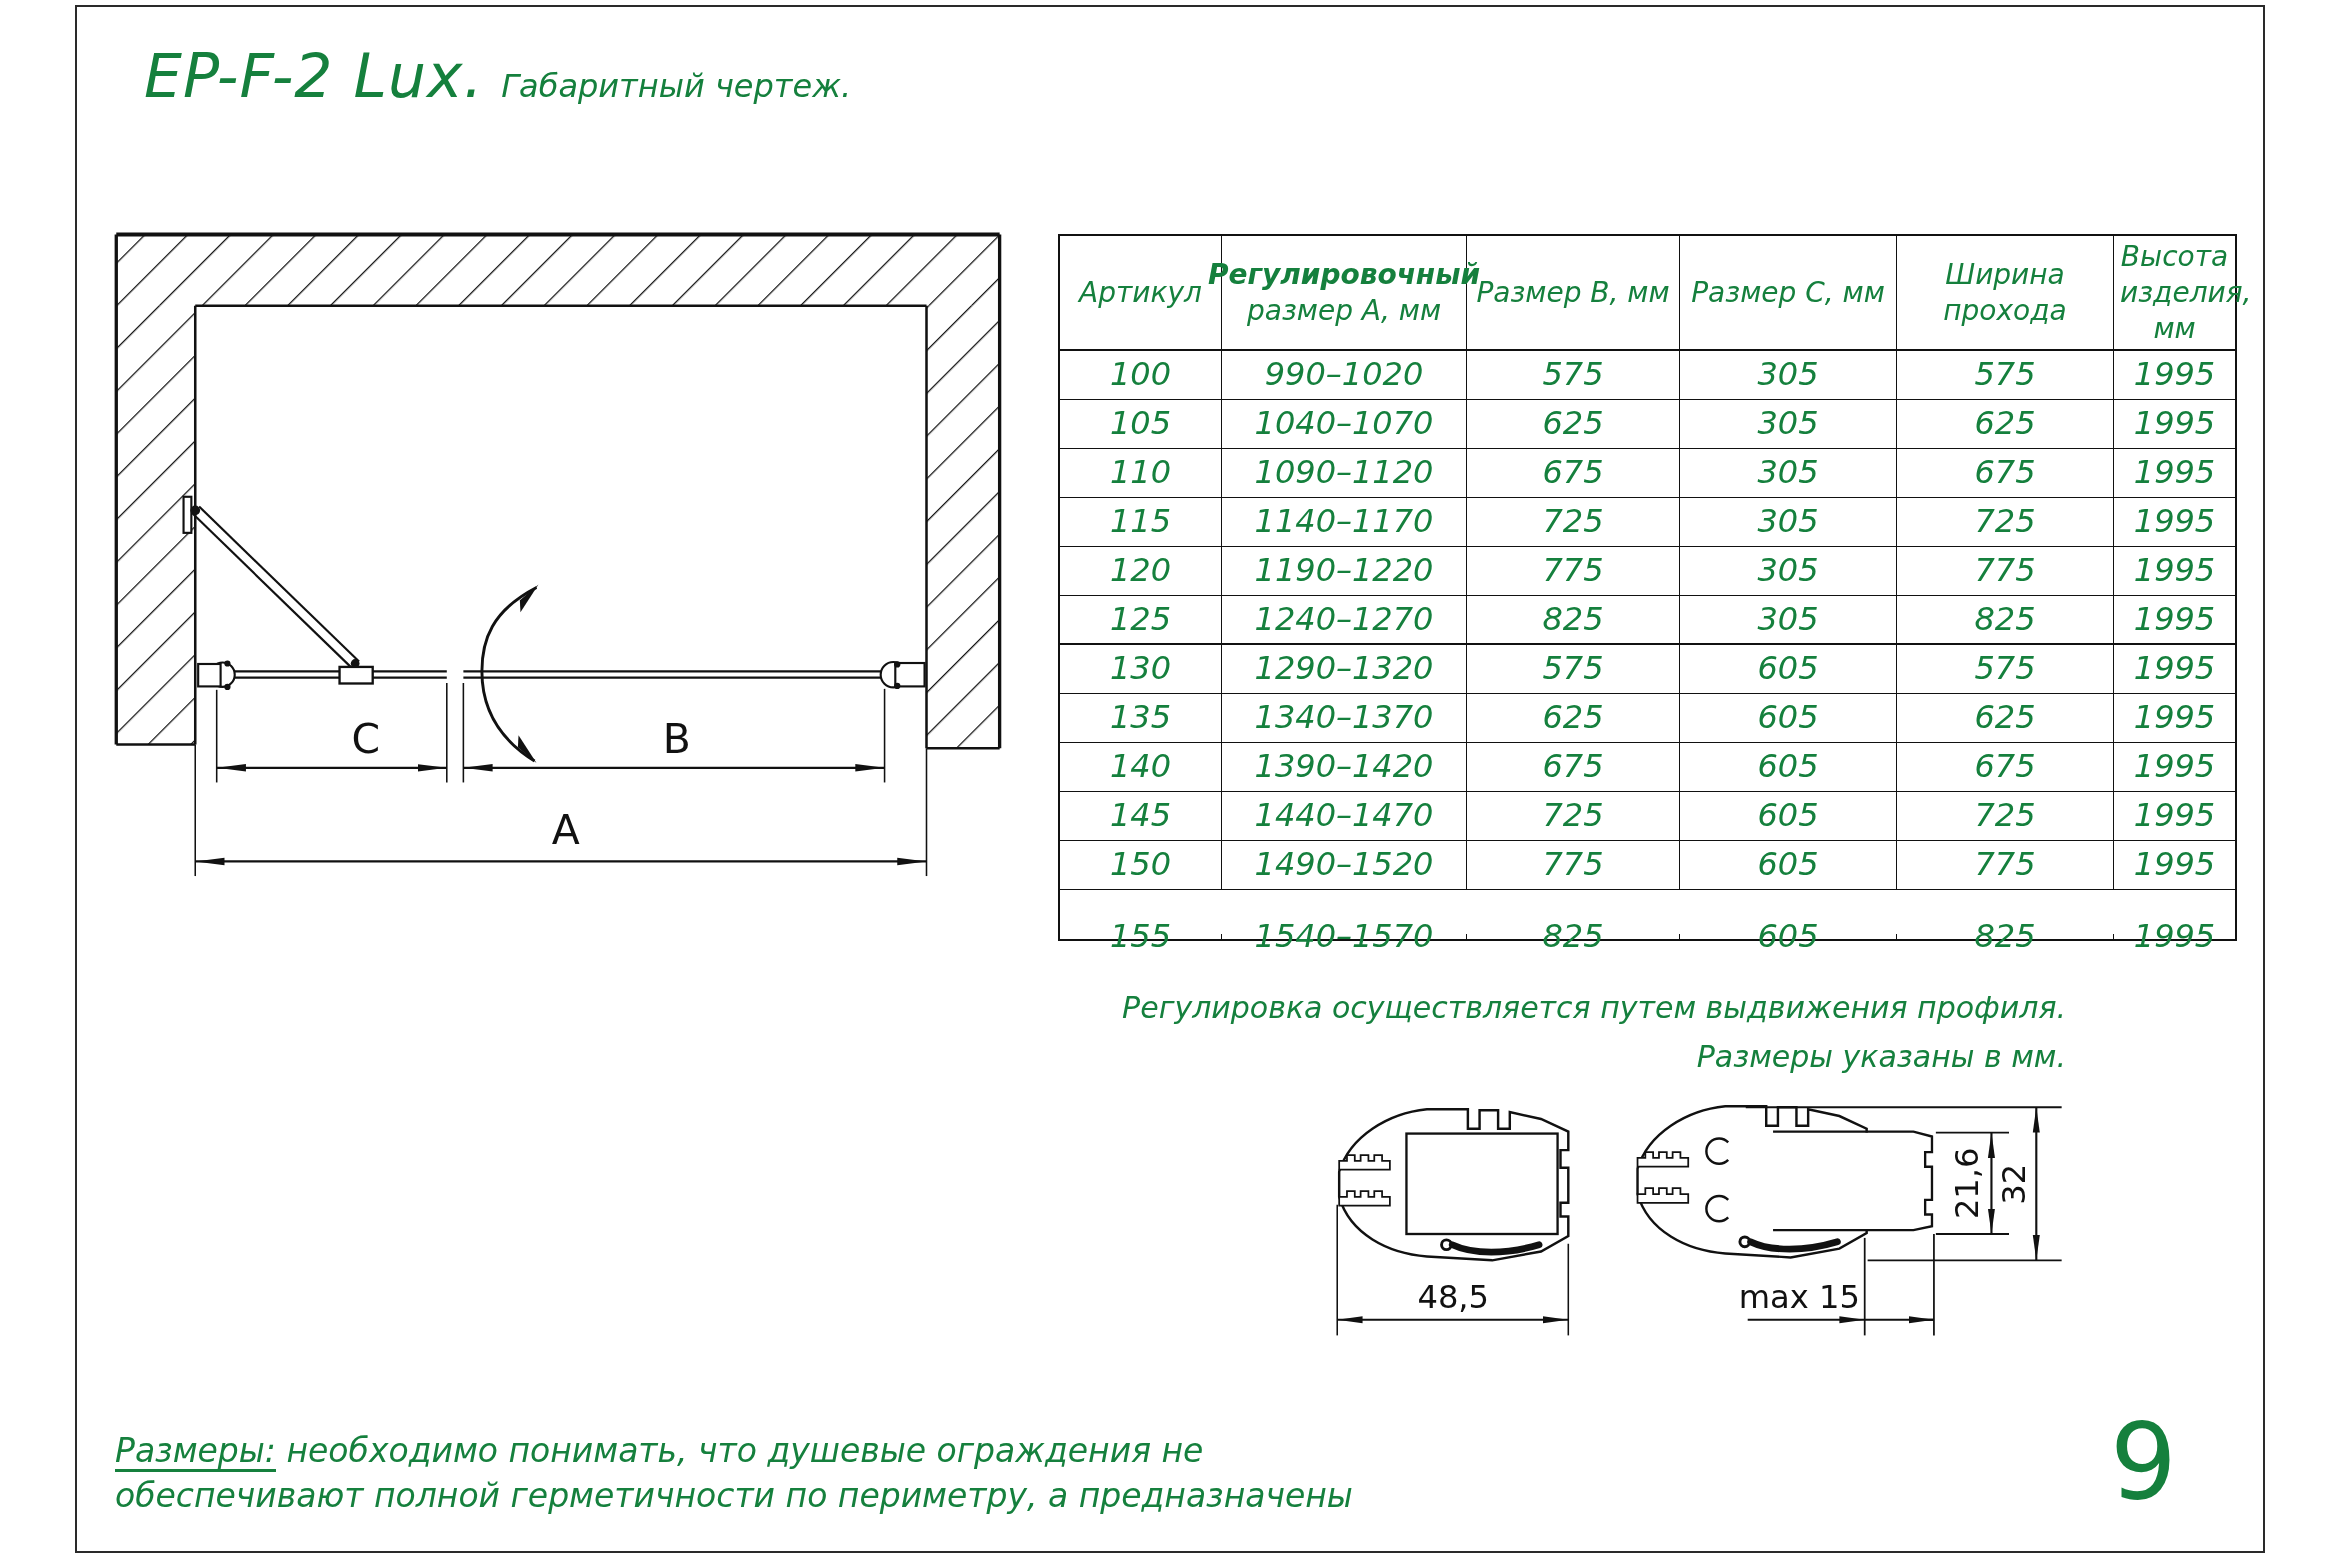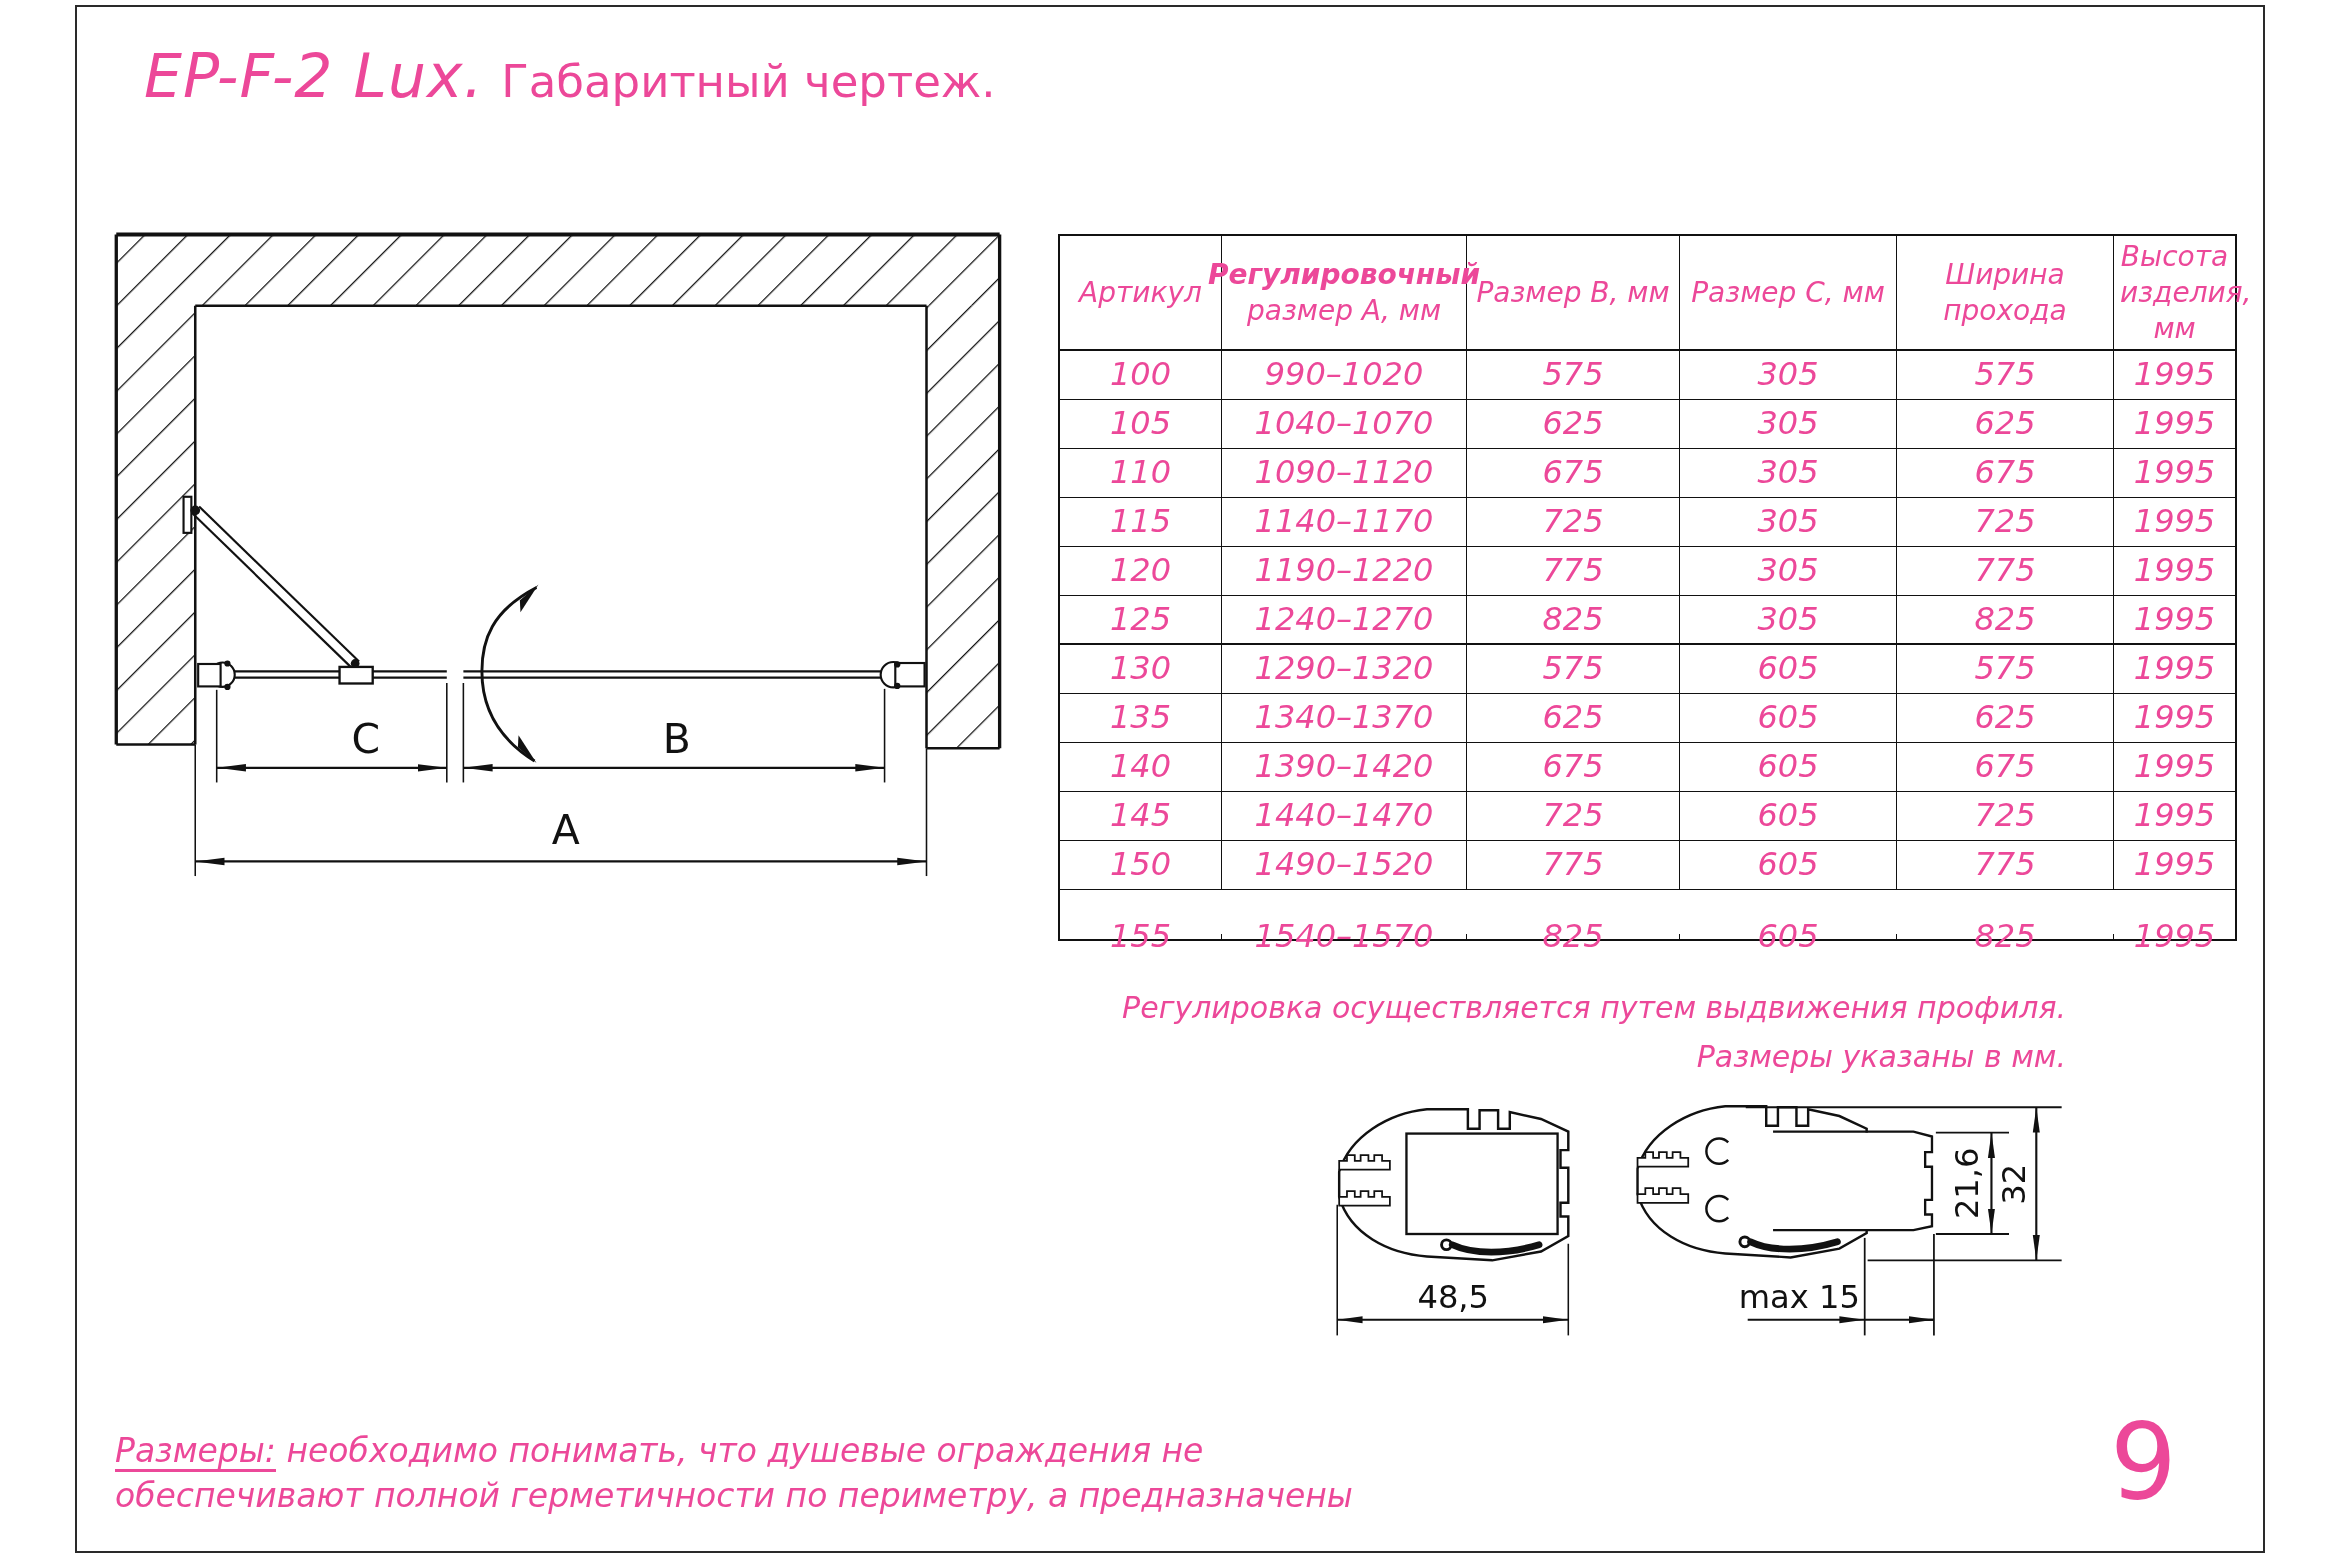--- a/index.html
+++ b/index.html
@@ -1,22 +1,22 @@
 <!DOCTYPE html>
 <html><head>
 <meta charset="utf-8">
 <style>
   html,body{margin:0;padding:0;background:#e8e8e6;}
   #page{position:relative;width:2341px;height:1560px;background:#ffffff;overflow:hidden;
-        font-family:"DejaVu Sans",sans-serif;color:#ec4899;}
+        font-family:"DejaVu Sans",sans-serif;color:#15803d;}
   #frame{position:absolute;left:75px;top:4.9px;right:76px;bottom:6.8px;border:2px solid #2a2a2a;}
   
   #titlebar{position:absolute;left:144px;top:41px;display:flex;align-items:baseline;gap:17.6px;white-space:nowrap;}
   #title-model{font-size:60px;font-style:italic;letter-spacing:1px;}
-  #title-sub{font-size:45px;}
+  #title-sub{font-size:32px;font-style:italic;}
   
   #spec{position:absolute;left:1058px;top:234px;border:2.9px solid #111;
         display:grid;grid-template-columns:162px 245px 213px 217px 217px 121px;
         grid-template-rows:115px repeat(12,49px);}
   #spec .c{border-right:1.6px solid #111;border-bottom:1.6px solid #111;
            display:flex;align-items:center;justify-content:center;text-align:center;
            font-style:italic;font-size:32px;line-height:1.1;}
   #spec .c.nr{border-right:none;}
   #spec .c.nb{border-bottom:none;margin-top:44px;}
   #spec .c.hd{font-size:28px;line-height:36px;border-bottom:2.1px solid #111;flex-direction:column;}

